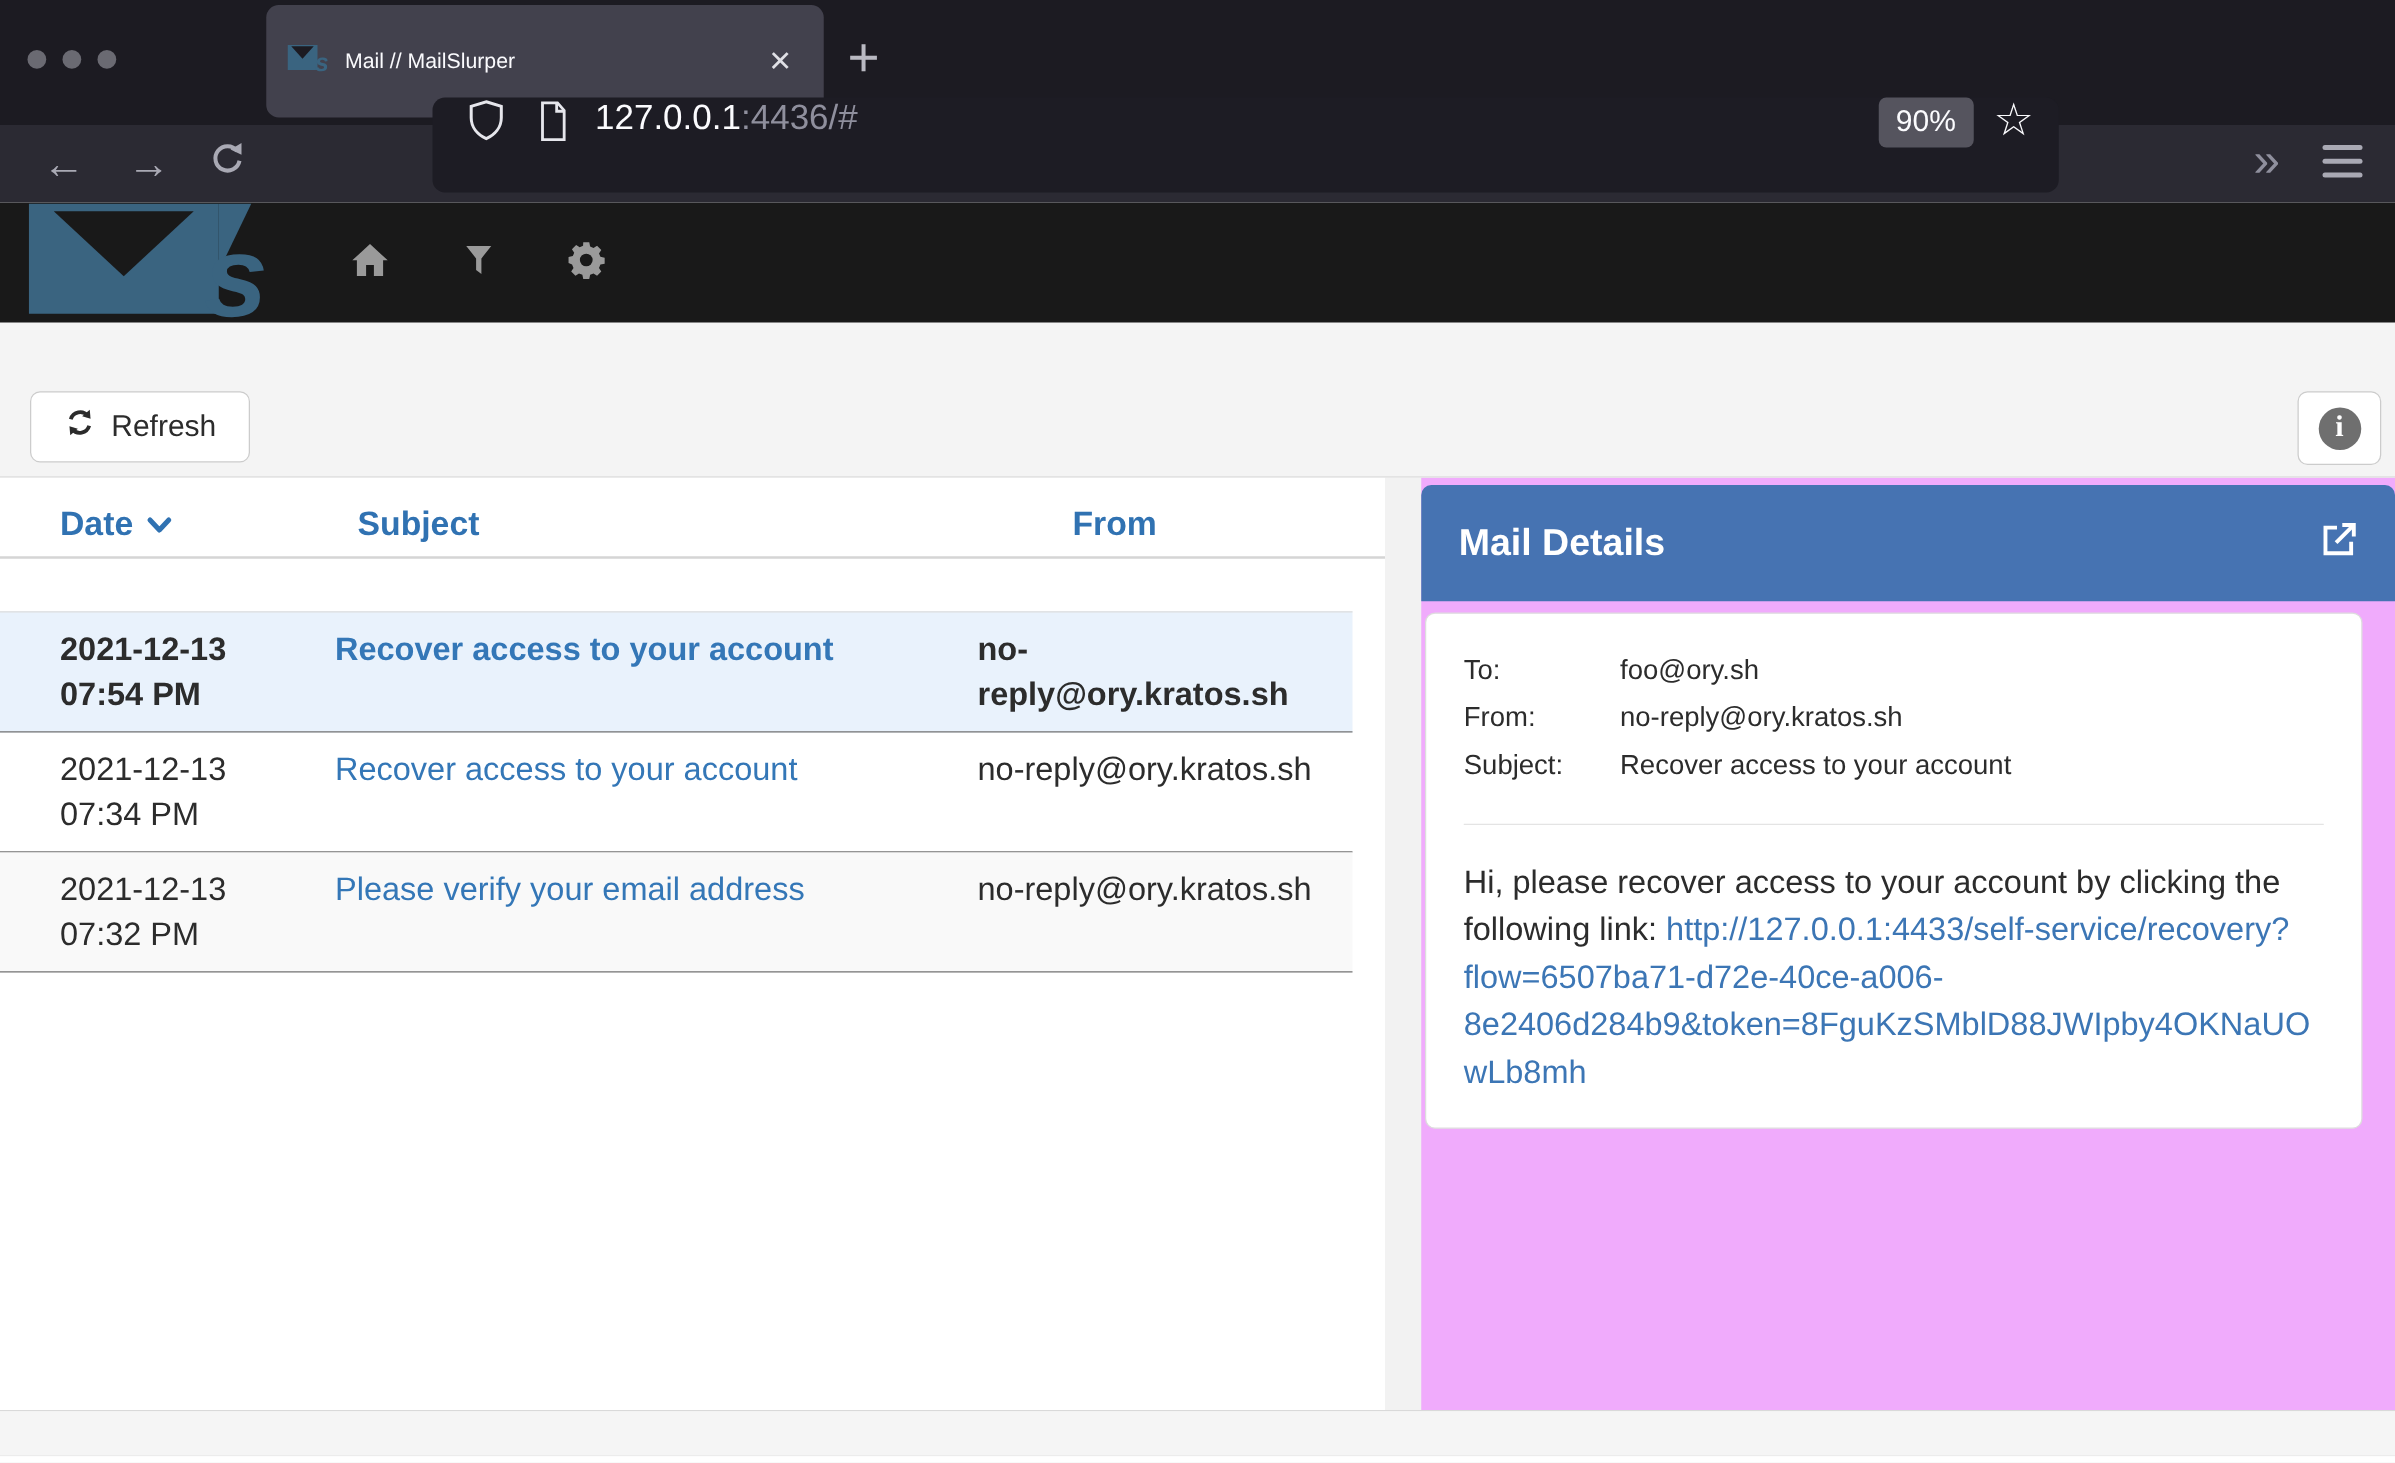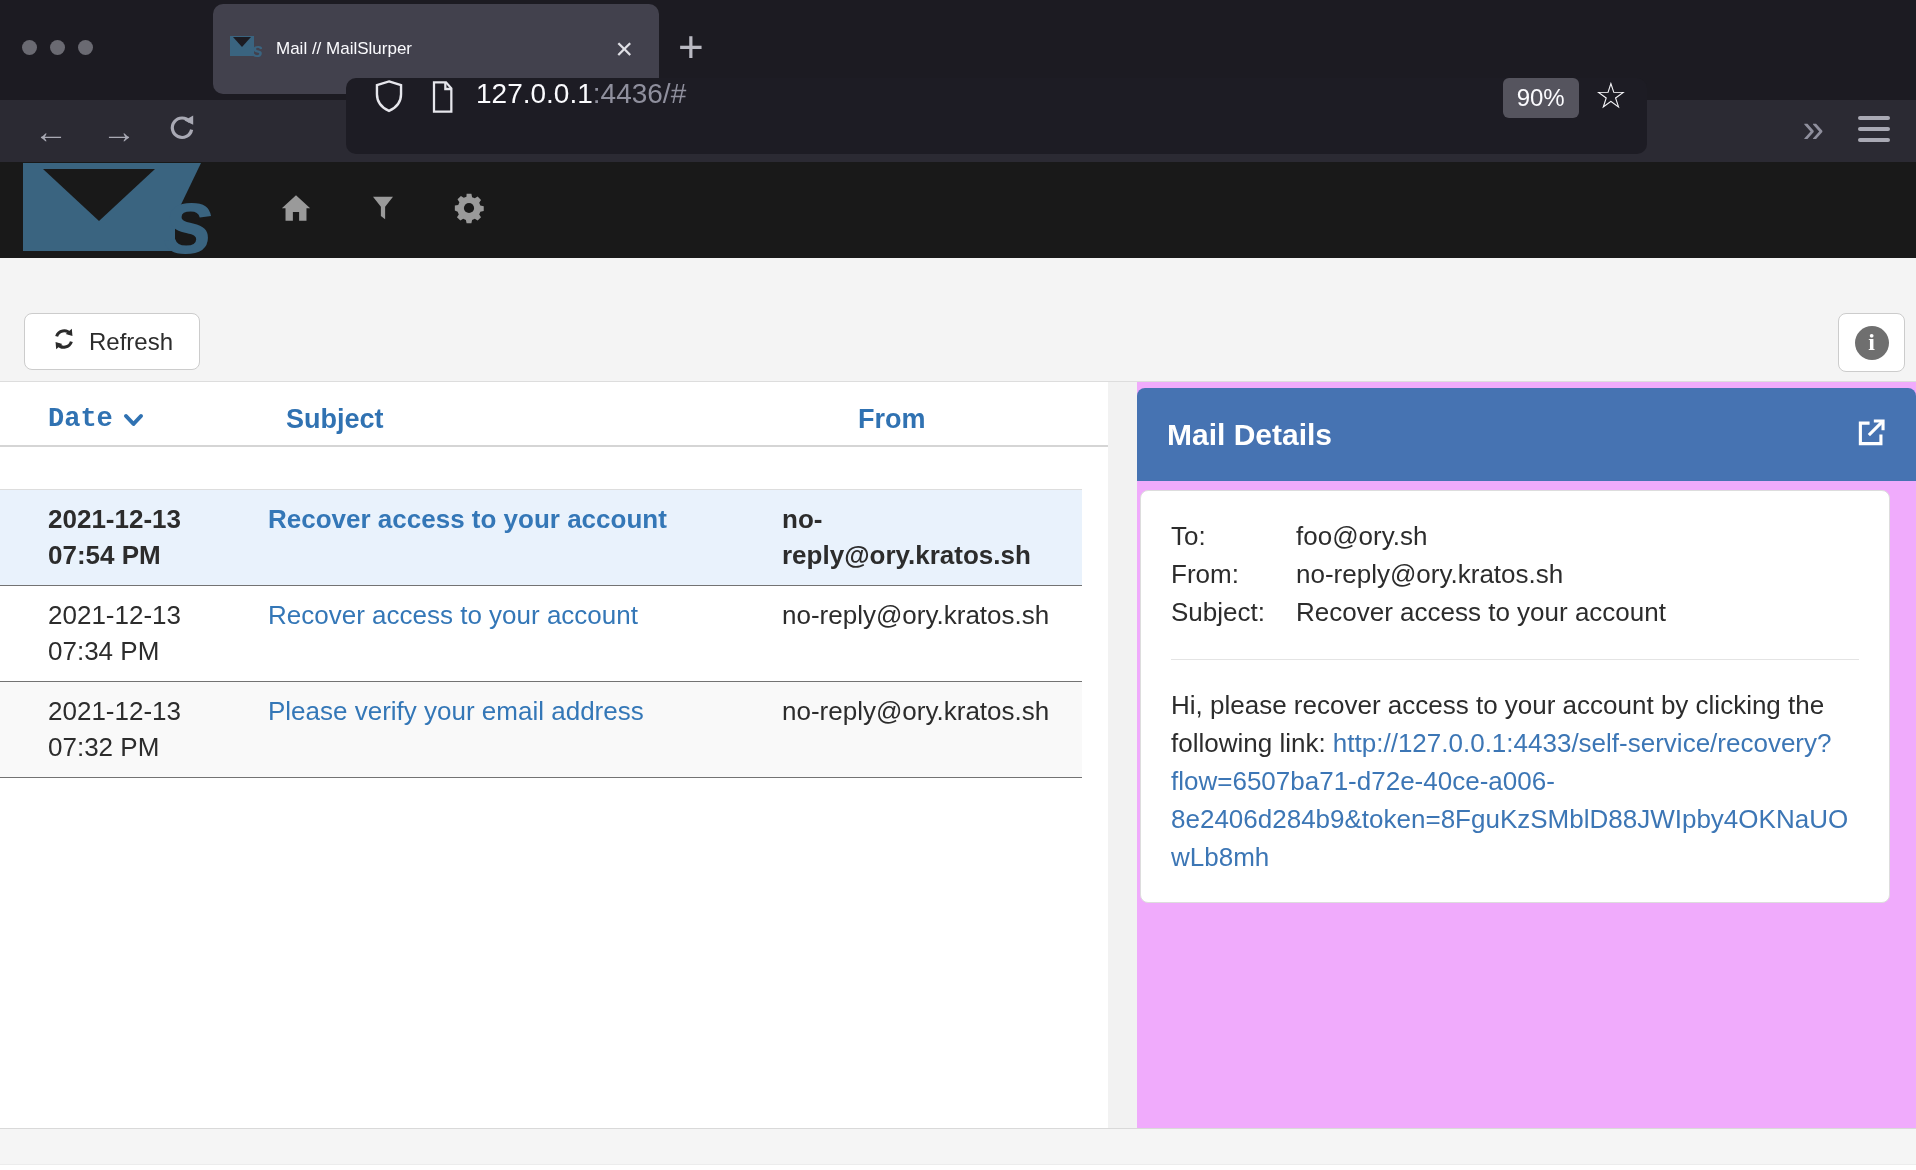--- a/index.html
+++ b/index.html
@@ -50,41 +50,41 @@
                  font-family:"Liberation Serif", serif; font-weight:bold; font-size:24px; }
 
   
   .main { height:747px; background:#f2f2f2; display:flex; border-bottom:1px solid #d9d9d9; }
   .list-panel { width:1108px; background:#ffffff; }
   .panel-gap { width:29px; }
   .details-panel { flex:1; background:#f0abfc; }
 
   .mlist-header { display:grid; grid-template-columns:268px 514px 1fr; padding-top:22px; height:63px;
                   font-size:27px; font-weight:bold; color:#3072b2; }
-  .mh-date { padding-left:48px; display:flex; align-items:flex-start; gap:10px;font-family:Liberation Mono, monospace; }
+  .mh-date { padding-left:48px; display:flex; align-items:flex-start; gap:10px; }
   .mh-date svg { margin-top:9px; }
   .mh-subject { padding-left:18px; }
   .mh-from { padding-left:76px; }
   .mlist-divider { height:2px; background:#d5d5d5; }
   .mlist-rows { margin-top:42px; width:1082px; }
   .mlist-row { display:grid; grid-template-columns:268px 514px 1fr; padding:11px 0 12px;
                border-bottom:1px solid #737373; font-size:26px; line-height:36px; color:#2c2c2c; }
   .mlist-row:first-child { border-top:1px solid #dddddd; }
   .cell-date { padding-left:48px; padding-right:44px; }
   .cell-from { padding-right:20px; overflow-wrap:break-word; }
   .subject-link { color:#3477b7; text-decoration:none; }
   .row-selected { background:#e9f2fc; font-weight:bold; }
   .row-striped { background:#f9f9f9; }
 
   .details-header { margin-top:6px; height:93px; background:#4673b2; border-radius:8px 8px 0 0;
                     display:flex; align-items:center; padding:0 28px 0 30px; }
   .details-title { color:#ffffff; font-size:30px; font-weight:bold; flex:1; }
   .details-card { margin:9px 26px 0 3px; width:750px; background:#ffffff; border:1px solid #dddddd;
                   border-radius:8px; padding:26px 30px; }
-  .detail-row { display:grid; grid-template-columns:125px 1fr; font-size:26px; line-height:38px; color:#2c2c2c; }
+  .detail-row { display:grid; grid-template-columns:125px 1fr; font-size:22px; line-height:38px; color:#2c2c2c; }
   .card-divider { border:none; border-top:1px solid #e4e4e4; margin:28px 0 26px; }
   .mail-body { font-size:26px; line-height:38px; color:#2c2c2c; overflow-wrap:anywhere; }
   .mail-body a { color:#3c76b5; text-decoration:none; }
 
   
   .band-gray { height:36px; background:#f5f5f5; border-bottom:1px solid #ececec; }
   .band-white { height:24px; background:#ffffff; }
   .hscroll { height:26px; background:#fbfbfb; border-top:1px solid #e2e2e2; padding:3px 0 0 5px; }
   .hscroll-thumb { width:1888px; height:18px; background:#b7b7b7; border-radius:9px; }
 </style>

